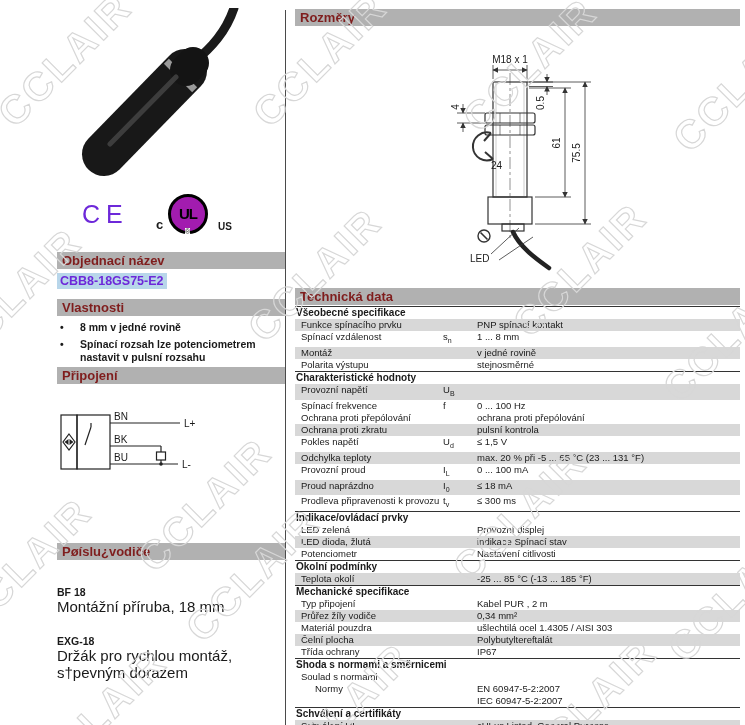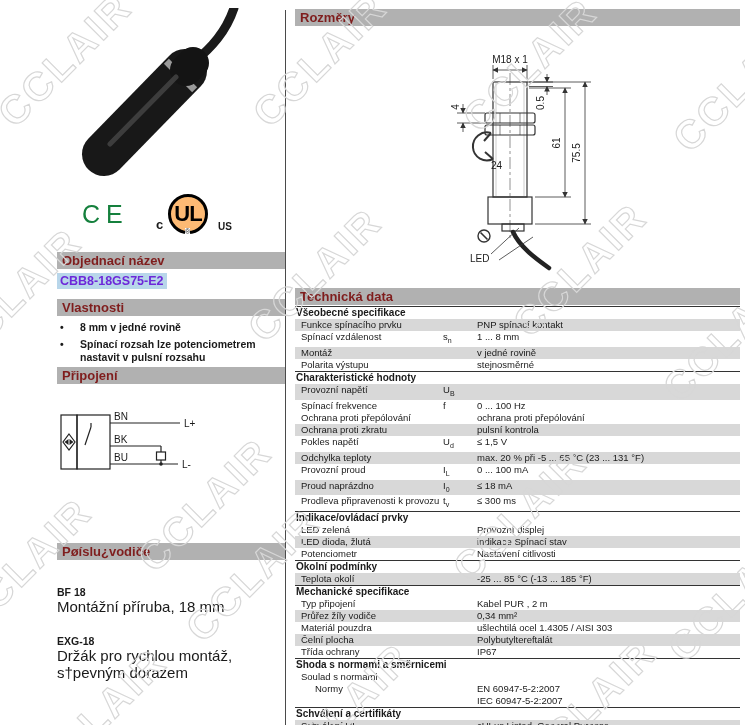--- a/index.html
+++ b/index.html
@@ -18,25 +18,25 @@
 
   
   .bar { position:absolute; height:17px; background:#b1b1b1; color:#7f1d1d;
          font-size:13px; font-weight:bold; line-height:17px; padding-left:5px; z-index:3; }
   .bar-left { left:57px; width:228px; }
   .bar-right { left:295px; width:445px; }
 
   
   .photo { position:absolute; left:30px; top:8px; z-index:2; }
   .cert-row { position:absolute; left:80px; top:192px; width:160px; height:46px; z-index:3; }
-  .ce-mark { position:absolute; left:2px; top:8px; font-size:25px; letter-spacing:6px; color:#15803d; }
+  .ce-mark { position:absolute; left:2px; top:8px; font-size:25px; letter-spacing:6px; color:#6d28d9; }
   .ul-wrap { position:absolute; left:68px; top:0; width:86px; height:46px; }
   .ul-circle { position:absolute; left:20px; top:2px; width:40px; height:40px; border:3px solid #000;
-               border-radius:50%; text-align:center; font-weight:bold; font-size:22px; line-height:34px;
-               letter-spacing:-1px; color:#000; background:#fdba74; }
+               border-radius:50%; text-align:center; font-weight:bold; font-size:15px; line-height:34px;
+               letter-spacing:-1px; color:#000; background:#a21caf; }
   .ul-c  { position:absolute; left:8px;  bottom:6px; font-weight:bold; font-size:13px; }
   .ul-us { position:absolute; right:2px; bottom:6px; font-weight:bold; font-size:10px; }
   .ul-r  { position:absolute; left:37px; top:36px; font-size:7px; background:#fff; line-height:7px; }
 
   .part-number { position:absolute; left:57px; top:273px; font-size:12.5px; font-weight:bold;
                  color:#6d28d9; background:#b8d6ea; padding:1px 3px; z-index:3; }
 
   .features { position:absolute; left:60px; top:321px; width:226px; z-index:3; }
   .feat-item { display:flex; font-size:10.5px; font-weight:bold; line-height:1.3; margin-bottom:3px; }
   .feat-bullet { width:20px; flex:none; }

